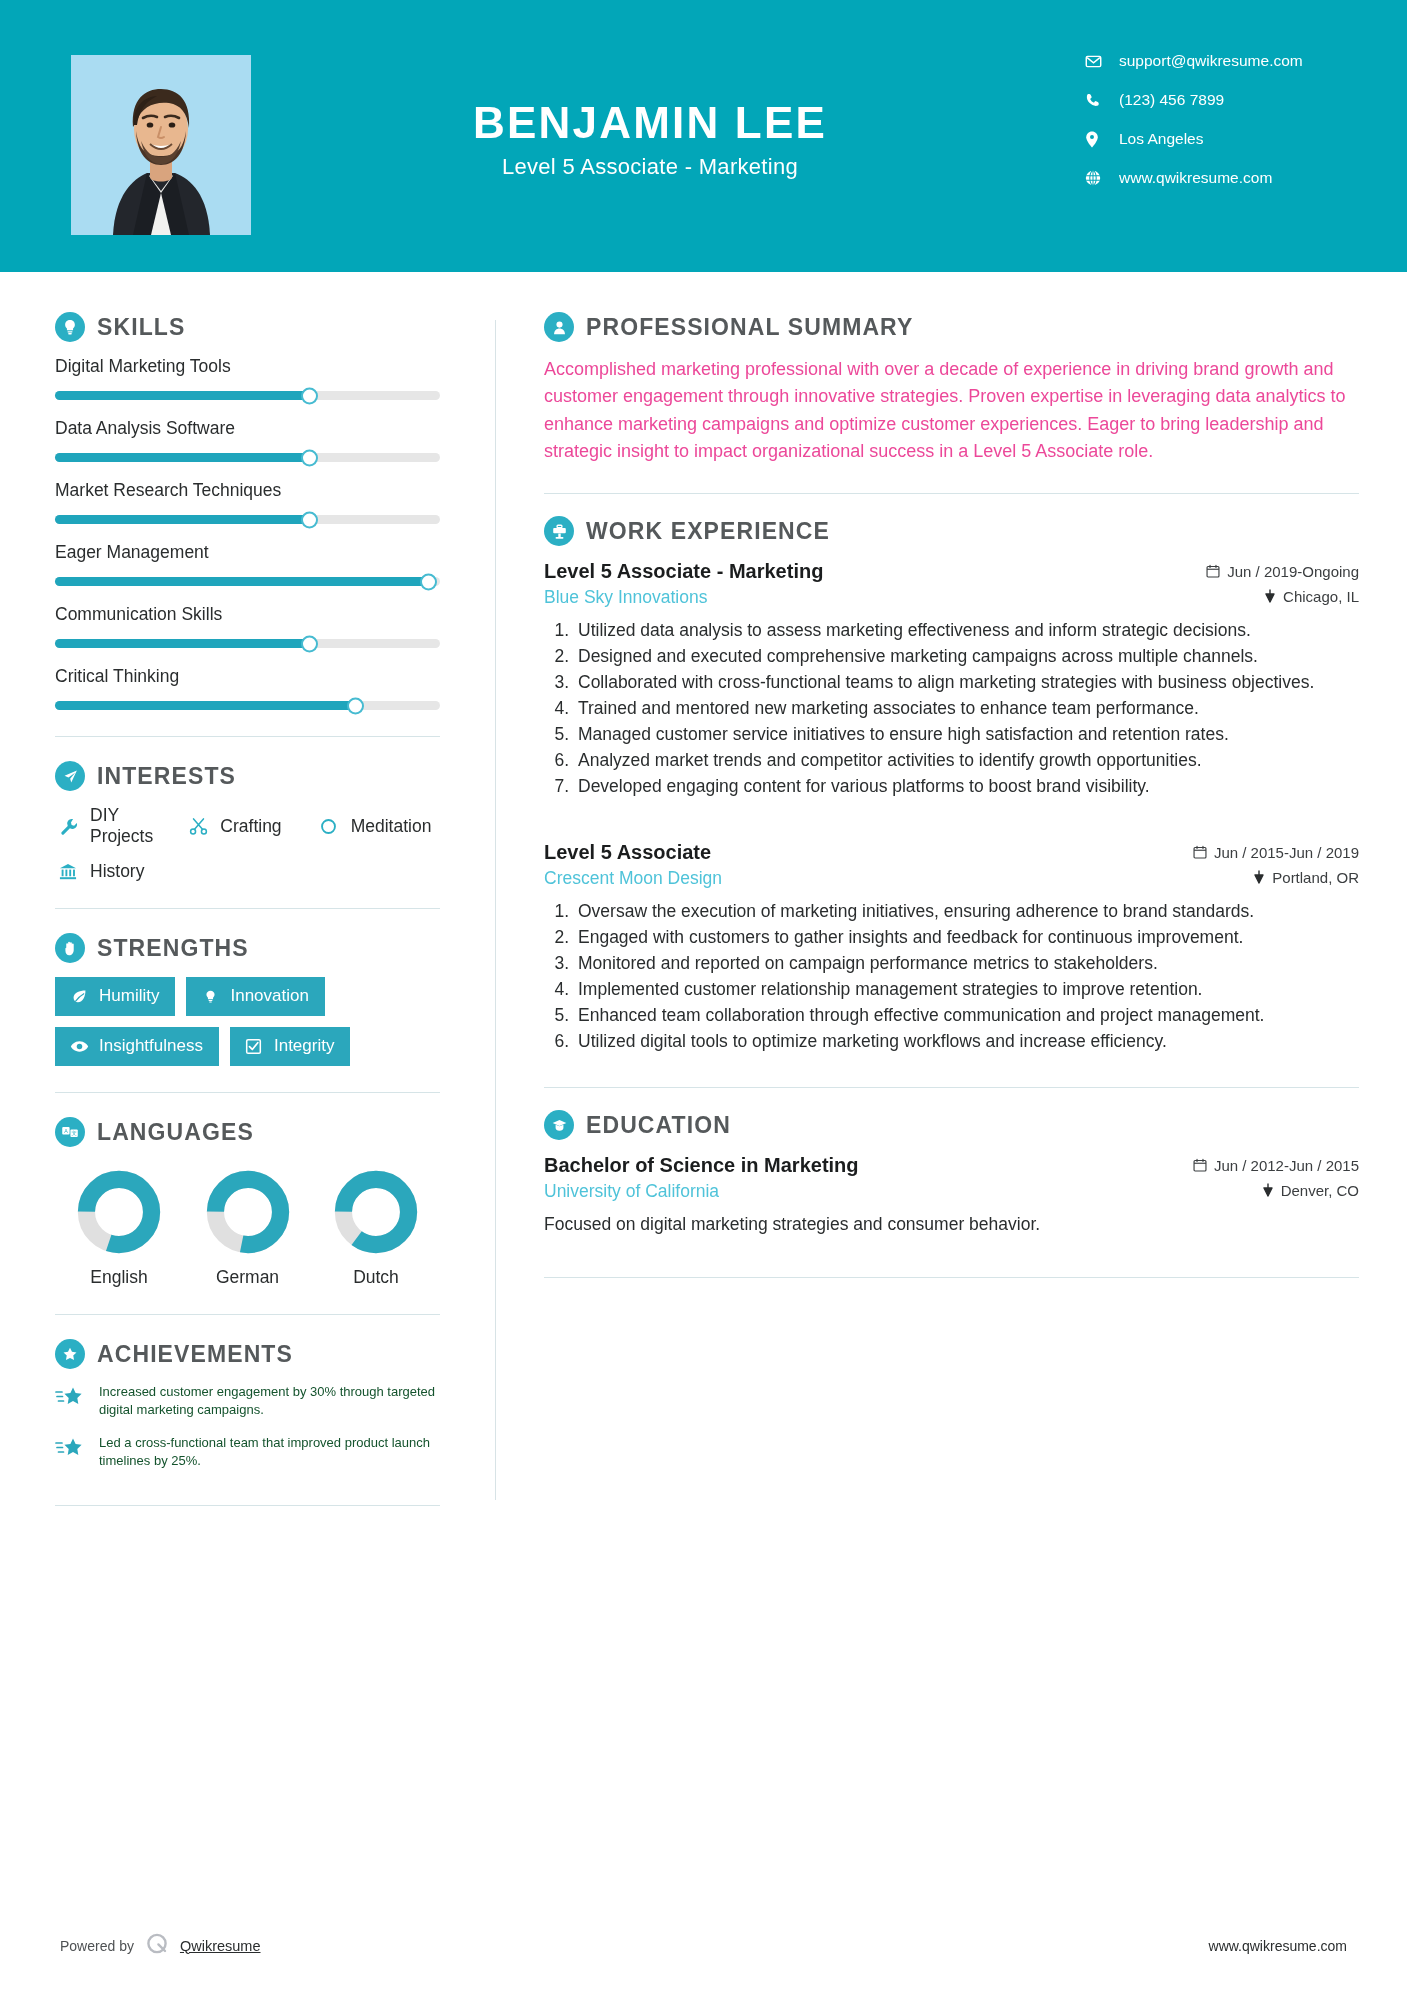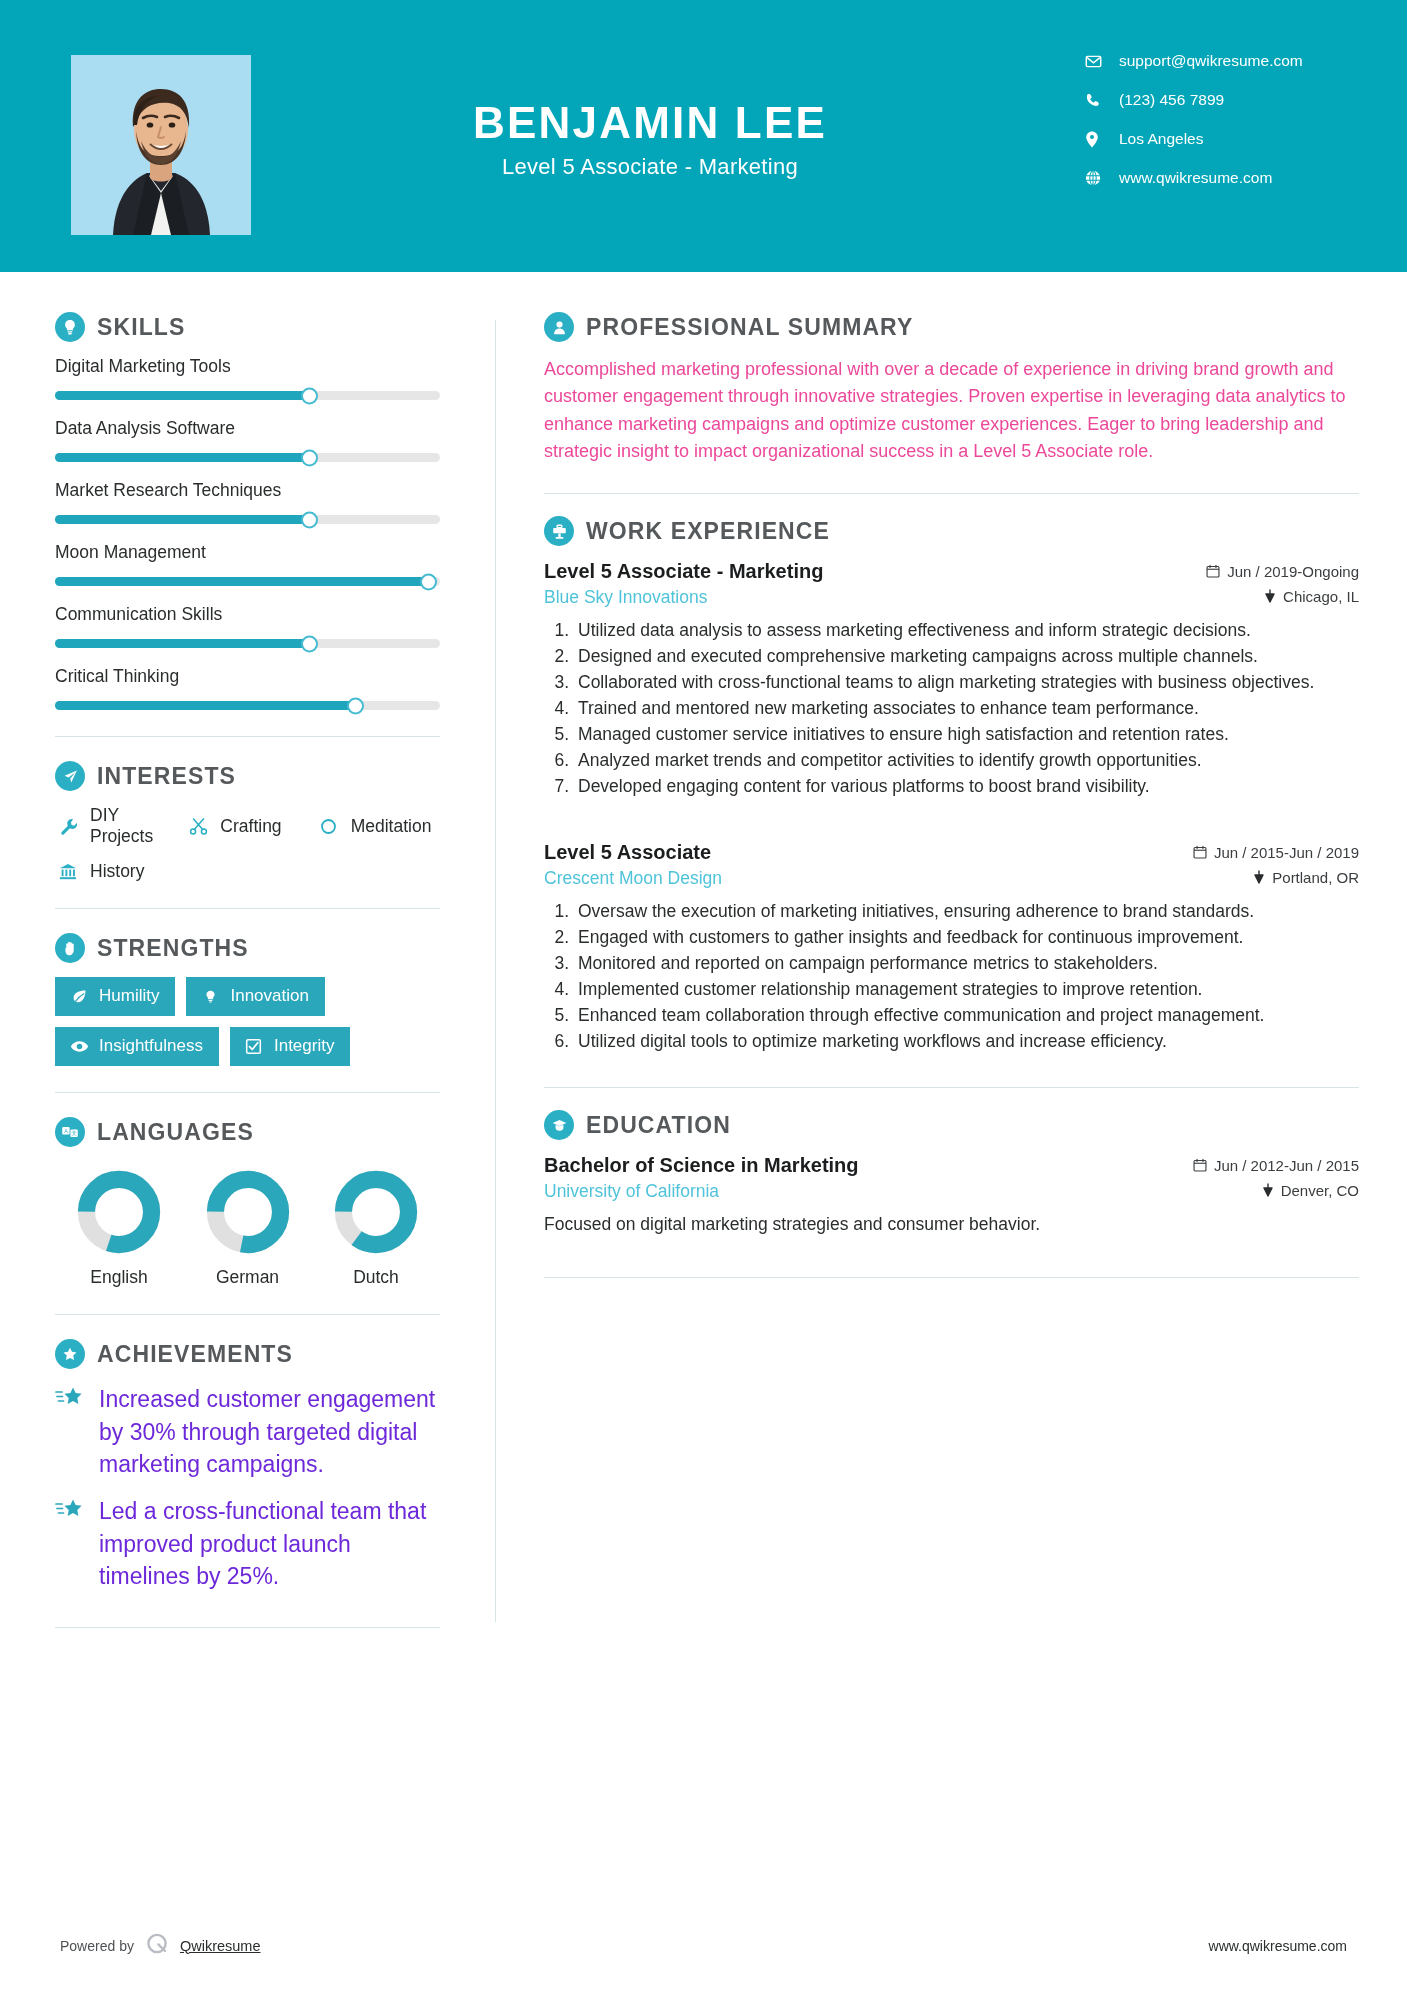--- a/index.html
+++ b/index.html
@@ -218,23 +218,23 @@
   .achv {
     display: flex;
     margin-top: 14px;
   }
   .achv .ai {
     width: 36px; min-width: 36px;
     padding-top: 3px;
     margin-right: 8px;
   }
   .achv-text {
-    font-size: 23px;
+    font-size: 13px;
     line-height: 1.42;
-    color: #6d28d9;
+    color: #14532d;
   }
 
   
   .summary {
     font-size: 18px;
     line-height: 1.52;
     color: #ec4899;
     margin-bottom: 16px;
   }
   .main .hr { margin: 28px 0 22px 0; }
@@ -424,21 +424,21 @@
             </div>
           </div>
           <div class="skill">
             <div class="skill-name">Market Research Techniques</div>
             <div class="slider">
               <div class="fill" style="width:66%"></div>
                 <div class="knob" style="left:66%"></div>
             </div>
           </div>
           <div class="skill">
-            <div class="skill-name">Moon Management</div>
+            <div class="skill-name">Eager Management</div>
             <div class="slider">
               <div class="fill" style="width:97%"></div>
                 <div class="knob" style="left:97%"></div>
             </div>
           </div>
           <div class="skill">
             <div class="skill-name">Communication Skills</div>
             <div class="slider">
               <div class="fill" style="width:66%"></div>
                 <div class="knob" style="left:66%"></div>

